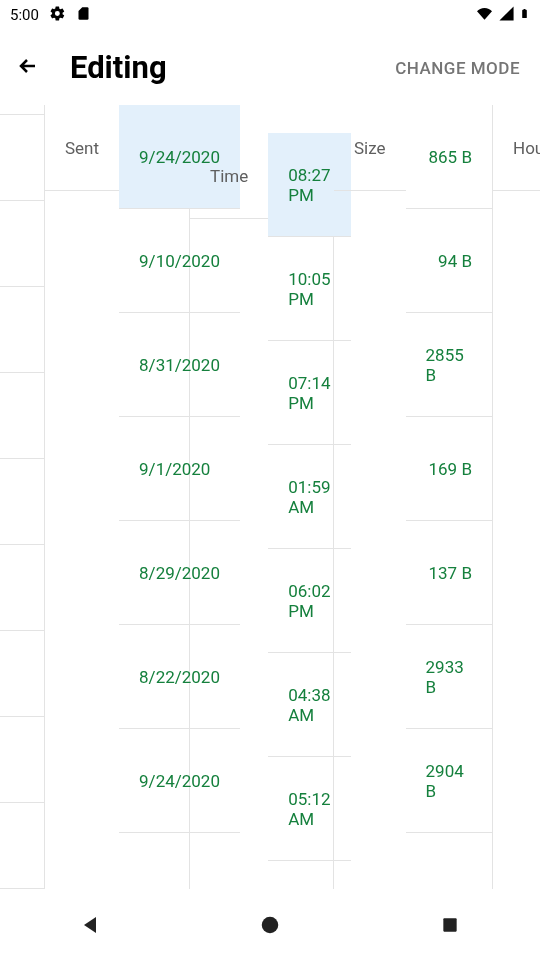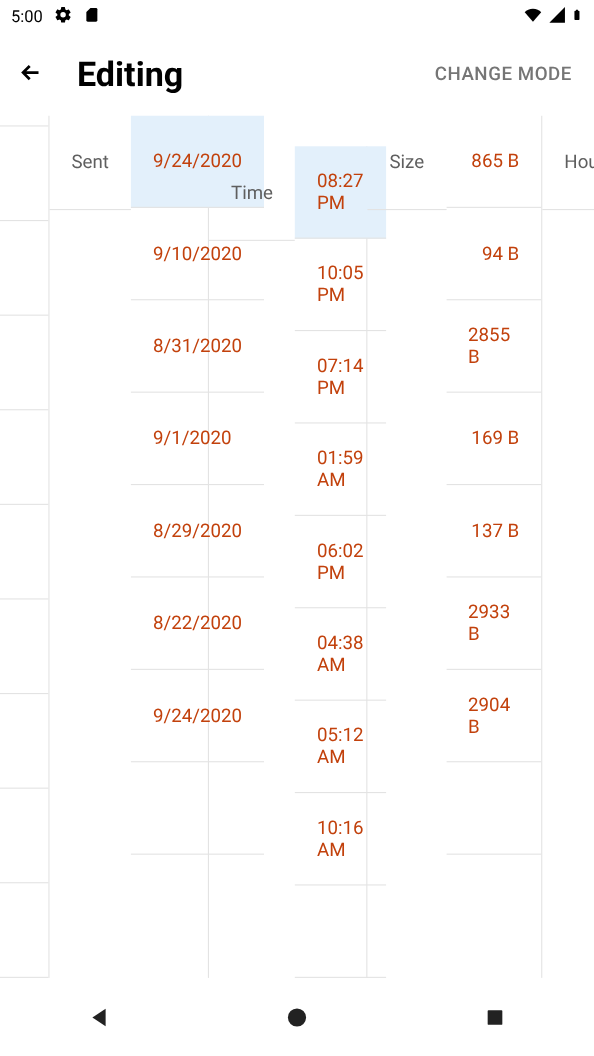--- a/index.html
+++ b/index.html
@@ -102,26 +102,26 @@
       display: flex;
       align-items: center;
       padding: 0 20px;
       color: #5f5f5f;
       font-size: 17px;
     }
     .col-header.right {
       justify-content: flex-end;
     }
     .cell {
-      height: 84px;
+      height: 104px;
       border-bottom: 1px solid #e3e3e3;
       display: flex;
       align-items: center;
       padding: 0 20px;
-      color: #c2410c;
+      color: #15803d;
       font-size: 17px;
     }
     .cell.right {
       justify-content: flex-end;
     }
     .cell.selected {
       background: #e3f0fb;
     }
     .bar-bg {
       height: 7px;

